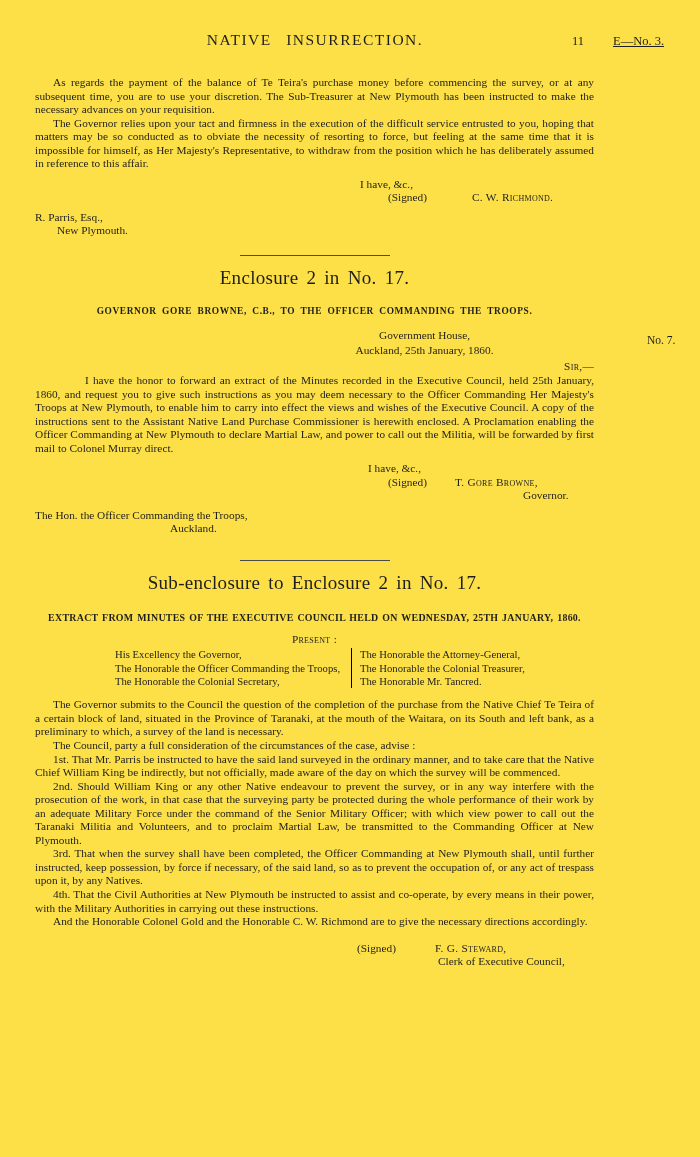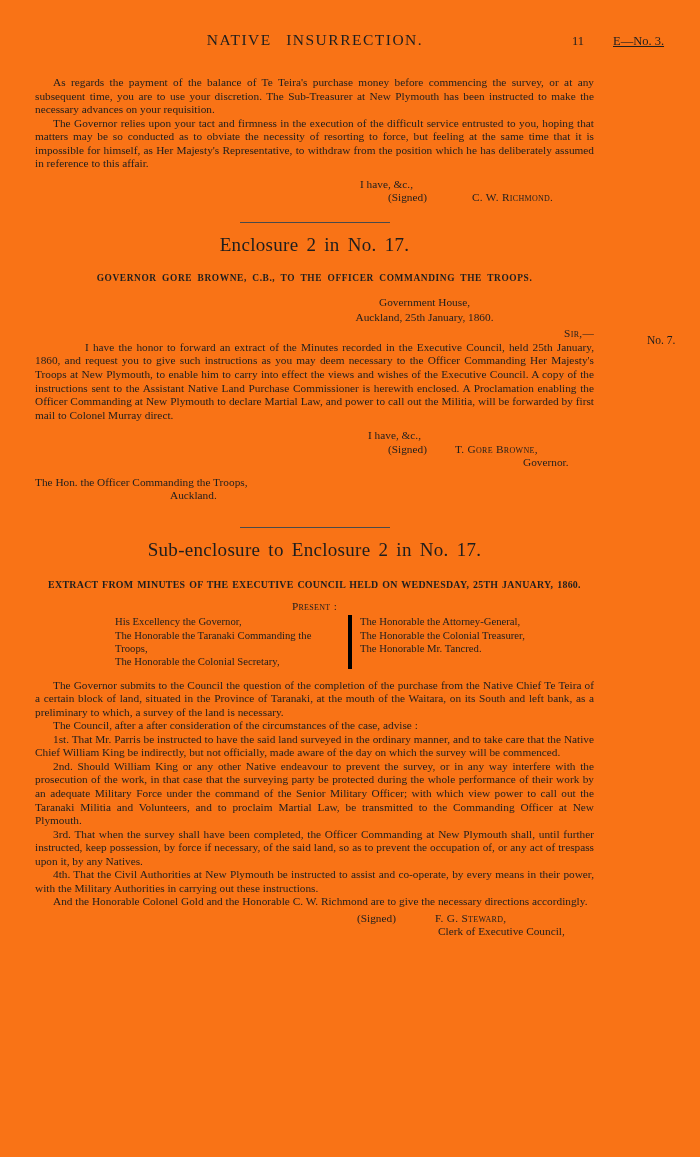--- a/index.html
+++ b/index.html
@@ -1,21 +1,21 @@
 <!DOCTYPE html>
 <html><head>
 <meta charset="utf-8">
 <style>
   * { margin:0; padding:0; box-sizing:border-box; }
   html,body { background:#d9d9d6; }
   .page {
     position:relative;
     width:700px; height:1157px;
     margin:0 auto;
-    background:#f97316;
+    background:#fde047;
     color:#1e1e1e;
     font-family:"Liberation Serif", serif;
     overflow:hidden;
   }
   
   .title {
     position:absolute; left:35px; top:31px; width:560px;
     text-align:center; font-size:15.5px; letter-spacing:1.5px; word-spacing:9px;
   }
   .pagenum { position:absolute; left:572px; top:34px; font-size:12.5px; }
@@ -51,21 +51,21 @@
 
   .enc-head { text-align:center; font-size:19px; word-spacing:3px; letter-spacing:0.3px; }
   .caps-head { text-align:center; font-size:9.4px; letter-spacing:0.6px; word-spacing:2.5px; margin-top:16px; font-weight:bold; }
   .extract-head { text-align:center; font-size:9.9px; letter-spacing:0.3px; word-spacing:1px; margin-top:17px; font-weight:bold; }
 
   .placeblock { margin-left:220px; width:339px; text-align:center; margin-top:11px; line-height:1.3; }
   .salutation { margin-top:3px; text-align:right; }
 
   .present-label { text-align:center; margin-top:9px; }
   .present-cols { display:flex; margin-left:80px; margin-top:2px; font-size:10.7px; line-height:1.25; text-align:left; }
-  .pcol-left { width:237px; border-right:4px solid #000000; padding-right:8px; }
+  .pcol-left { width:237px; border-right:1px solid #000000; padding-right:8px; }
   .pcol-right { padding-left:8px; }
   .gap-md { margin-top:10px; }
 </style>
 </head>
 <body>
 
 <div class="page">
 
   <div class="title">NATIVE INSURRECTION.</div>
   <div class="pagenum">11</div>
@@ -75,20 +75,24 @@
   <div class="content">
 
     <section>
       <p class="ind">As regards the payment of the balance of Te Teira's purchase money before commencing the survey, or at any subsequent time, you are to use your discretion.  The Sub-Treasurer at New Plymouth has been instructed to make the necessary advances on your requisition.</p>
       <p class="ind">The Governor relies upon your tact and firmness in the execution of the difficult service entrusted to you, hoping that matters may be so conducted as to obviate the necessity of resorting to force, but feeling at the same time that it is impossible for himself, as Her Majesty's Representative, to withdraw from the position which he has deliberately assumed in reference to this affair.</p>
       <div class="sigblock">
         <div class="sig-val-1">I have, &amp;c.,</div>
         <div class="sig-row-1">
           <span>(Signed)</span><span class="sc name">C. W. Richmond.</span>
         </div>
+      </div>
+      <div class="addr">
+        <div>R. Parris, Esq.,</div>
+        <div class="addr-ind-sm">New Plymouth.</div>
       </div>
     </section>
 
     <hr class="rule">
 
     <section>
       <div class="enc-head">Enclosure 2 in No. 17.</div>
       <div class="caps-head">GOVERNOR GORE BROWNE, C.B., TO THE OFFICER COMMANDING THE TROOPS.</div>
       <div class="placeblock">
         <div>Government House,</div>
@@ -112,39 +116,39 @@
     <hr class="rule" style="margin-top:24px;">
 
     <section>
       <div class="enc-head">Sub-enclosure to Enclosure 2 in No. 17.</div>
       <div class="extract-head">EXTRACT FROM MINUTES OF THE EXECUTIVE COUNCIL HELD ON WEDNESDAY, 25TH JANUARY, 1860.</div>
 
       <div class="present-label sc">Present :</div>
       <div class="present-cols">
         <div class="pcol-left">
           <div>His Excellency the Governor,</div>
-          <div>The Honorable the Taranaki Commanding the Troops,</div>
+          <div>The Honorable the Officer Commanding the Troops,</div>
           <div>The Honorable the Colonial Secretary,</div>
         </div>
         <div class="pcol-right">
           <div>The Honorable the Attorney-General,</div>
           <div>The Honorable the Colonial Treasurer,</div>
           <div>The Honorable Mr. Tancred.</div>
         </div>
       </div>
 
       <p class="ind gap-md">The Governor submits to the Council the question of the completion of the purchase from the Native Chief Te Teira of a certain block of land, situated in the Province of Taranaki, at the mouth of the Waitara, on its South and left bank, as a preliminary to which, a survey of the land is necessary.</p>
-      <p class="ind">The Council, after a after consideration of the circumstances of the case, advise :</p>
+      <p class="ind">The Council, party a full consideration of the circumstances of the case, advise :</p>
       <p class="ind">1st. That Mr. Parris be instructed to have the said land surveyed in the ordinary manner, and to take care that the Native Chief William King be indirectly, but not officially, made aware of the day on which the survey will be commenced.</p>
       <p class="ind">2nd. Should William King or any other Native endeavour to prevent the survey, or in any way interfere with the prosecution of the work, in that case that the surveying party be protected during the whole performance of their work by an adequate Military Force under the command of the Senior Military Officer; with which view power to call out the Taranaki Militia and Volunteers, and to proclaim Martial Law, be transmitted to the Commanding Officer at New Plymouth.</p>
       <p class="ind">3rd. That when the survey shall have been completed, the Officer Commanding at New Plymouth shall, until further instructed, keep possession, by force if necessary, of the said land, so as to prevent the occupation of, or any act of trespass upon it, by any Natives.</p>
       <p class="ind">4th. That the Civil Authorities at New Plymouth be instructed to assist and co-operate, by every means in their power, with the Military Authorities in carrying out these instructions.</p>
       <p class="ind">And the Honorable Colonel Gold and the Honorable C. W. Richmond are to give the necessary directions accordingly.</p>
 
-      <div class="sigblock" style="margin-top:3px;">
+      <div class="sigblock" style="margin-top:13px;">
         <div class="sig-row-3">
           <span>(Signed)</span><span class="sc name">F. G. Steward,</span>
         </div>
         <div class="sig-title-3">Clerk of Executive Council,</div>
       </div>
     </section>
 
   </div>
 </div>
 

